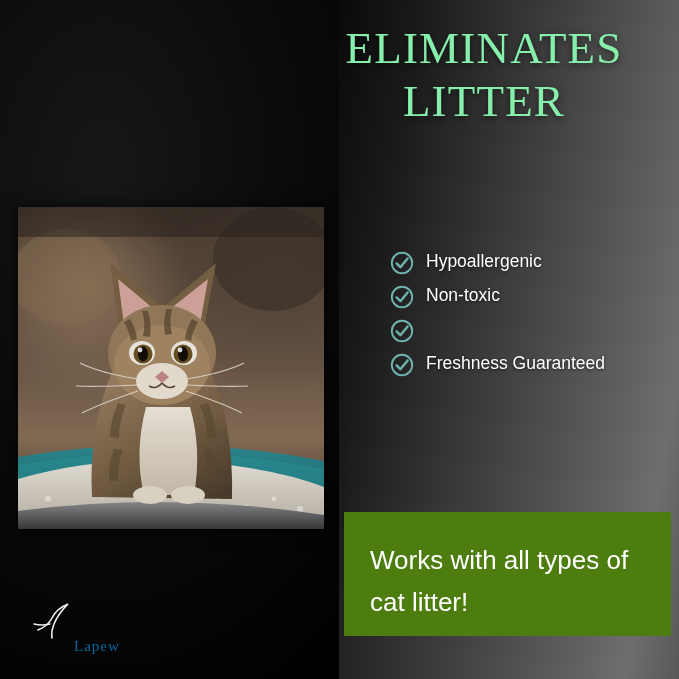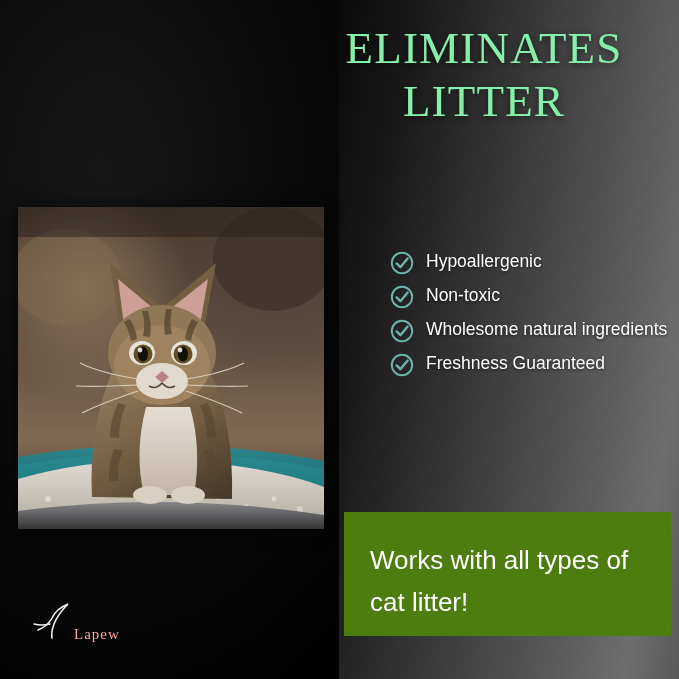--- a/index.html
+++ b/index.html
@@ -62,22 +62,22 @@
     position:absolute;left:26px;top:27px;width:288px;
     color:#ffffff;font-size:26px;line-height:42px;
     font-family:"Liberation Sans",sans-serif;
   }
 
   
   .brand{
     position:absolute;left:32px;top:600px;width:130px;height:62px;color:#e9e9e9;
   }
   .brand-name{
-    position:absolute;left:42px;top:26px;font-size:15px;letter-spacing:1px;
-    font-family:"Liberation Serif",serif;color:#fca5a5;
+    position:absolute;left:42px;top:38px;font-size:15px;letter-spacing:1px;
+    font-family:"Liberation Serif",serif;color:#0369a1;
   }
 </style>
 </head>
 <body>
 
 <div class="ad">
 
   <div class="left-panel"></div>
   <div class="right-panel"></div>
 
@@ -234,21 +234,20 @@
       <span class="feature-label">Non-toxic</span>
     </div>
 
     <div class="feature">
       <span class="check">
         <svg width="24" height="24" viewBox="0 0 24 24">
           <circle cx="12" cy="12" r="10.2" fill="none" stroke="#6fb3ae" stroke-width="1.9"></circle>
           <path d="M6.6 12.4 L10.4 16.2 L17.6 7.4" fill="none" stroke="#6fb3ae" stroke-width="2.4" stroke-linecap="round" stroke-linejoin="round"></path>
         </svg>
       </span>
-      <span class="feature-label">Wholesome natural ingredients</span>
     </div>
 
     <div class="feature">
       <span class="check">
         <svg width="24" height="24" viewBox="0 0 24 24">
           <circle cx="12" cy="12" r="10.2" fill="none" stroke="#6fb3ae" stroke-width="1.9"></circle>
           <path d="M6.6 12.4 L10.4 16.2 L17.6 7.4" fill="none" stroke="#6fb3ae" stroke-width="2.4" stroke-linecap="round" stroke-linejoin="round"></path>
         </svg>
       </span>
       <span class="feature-label">Freshness Guaranteed</span>

